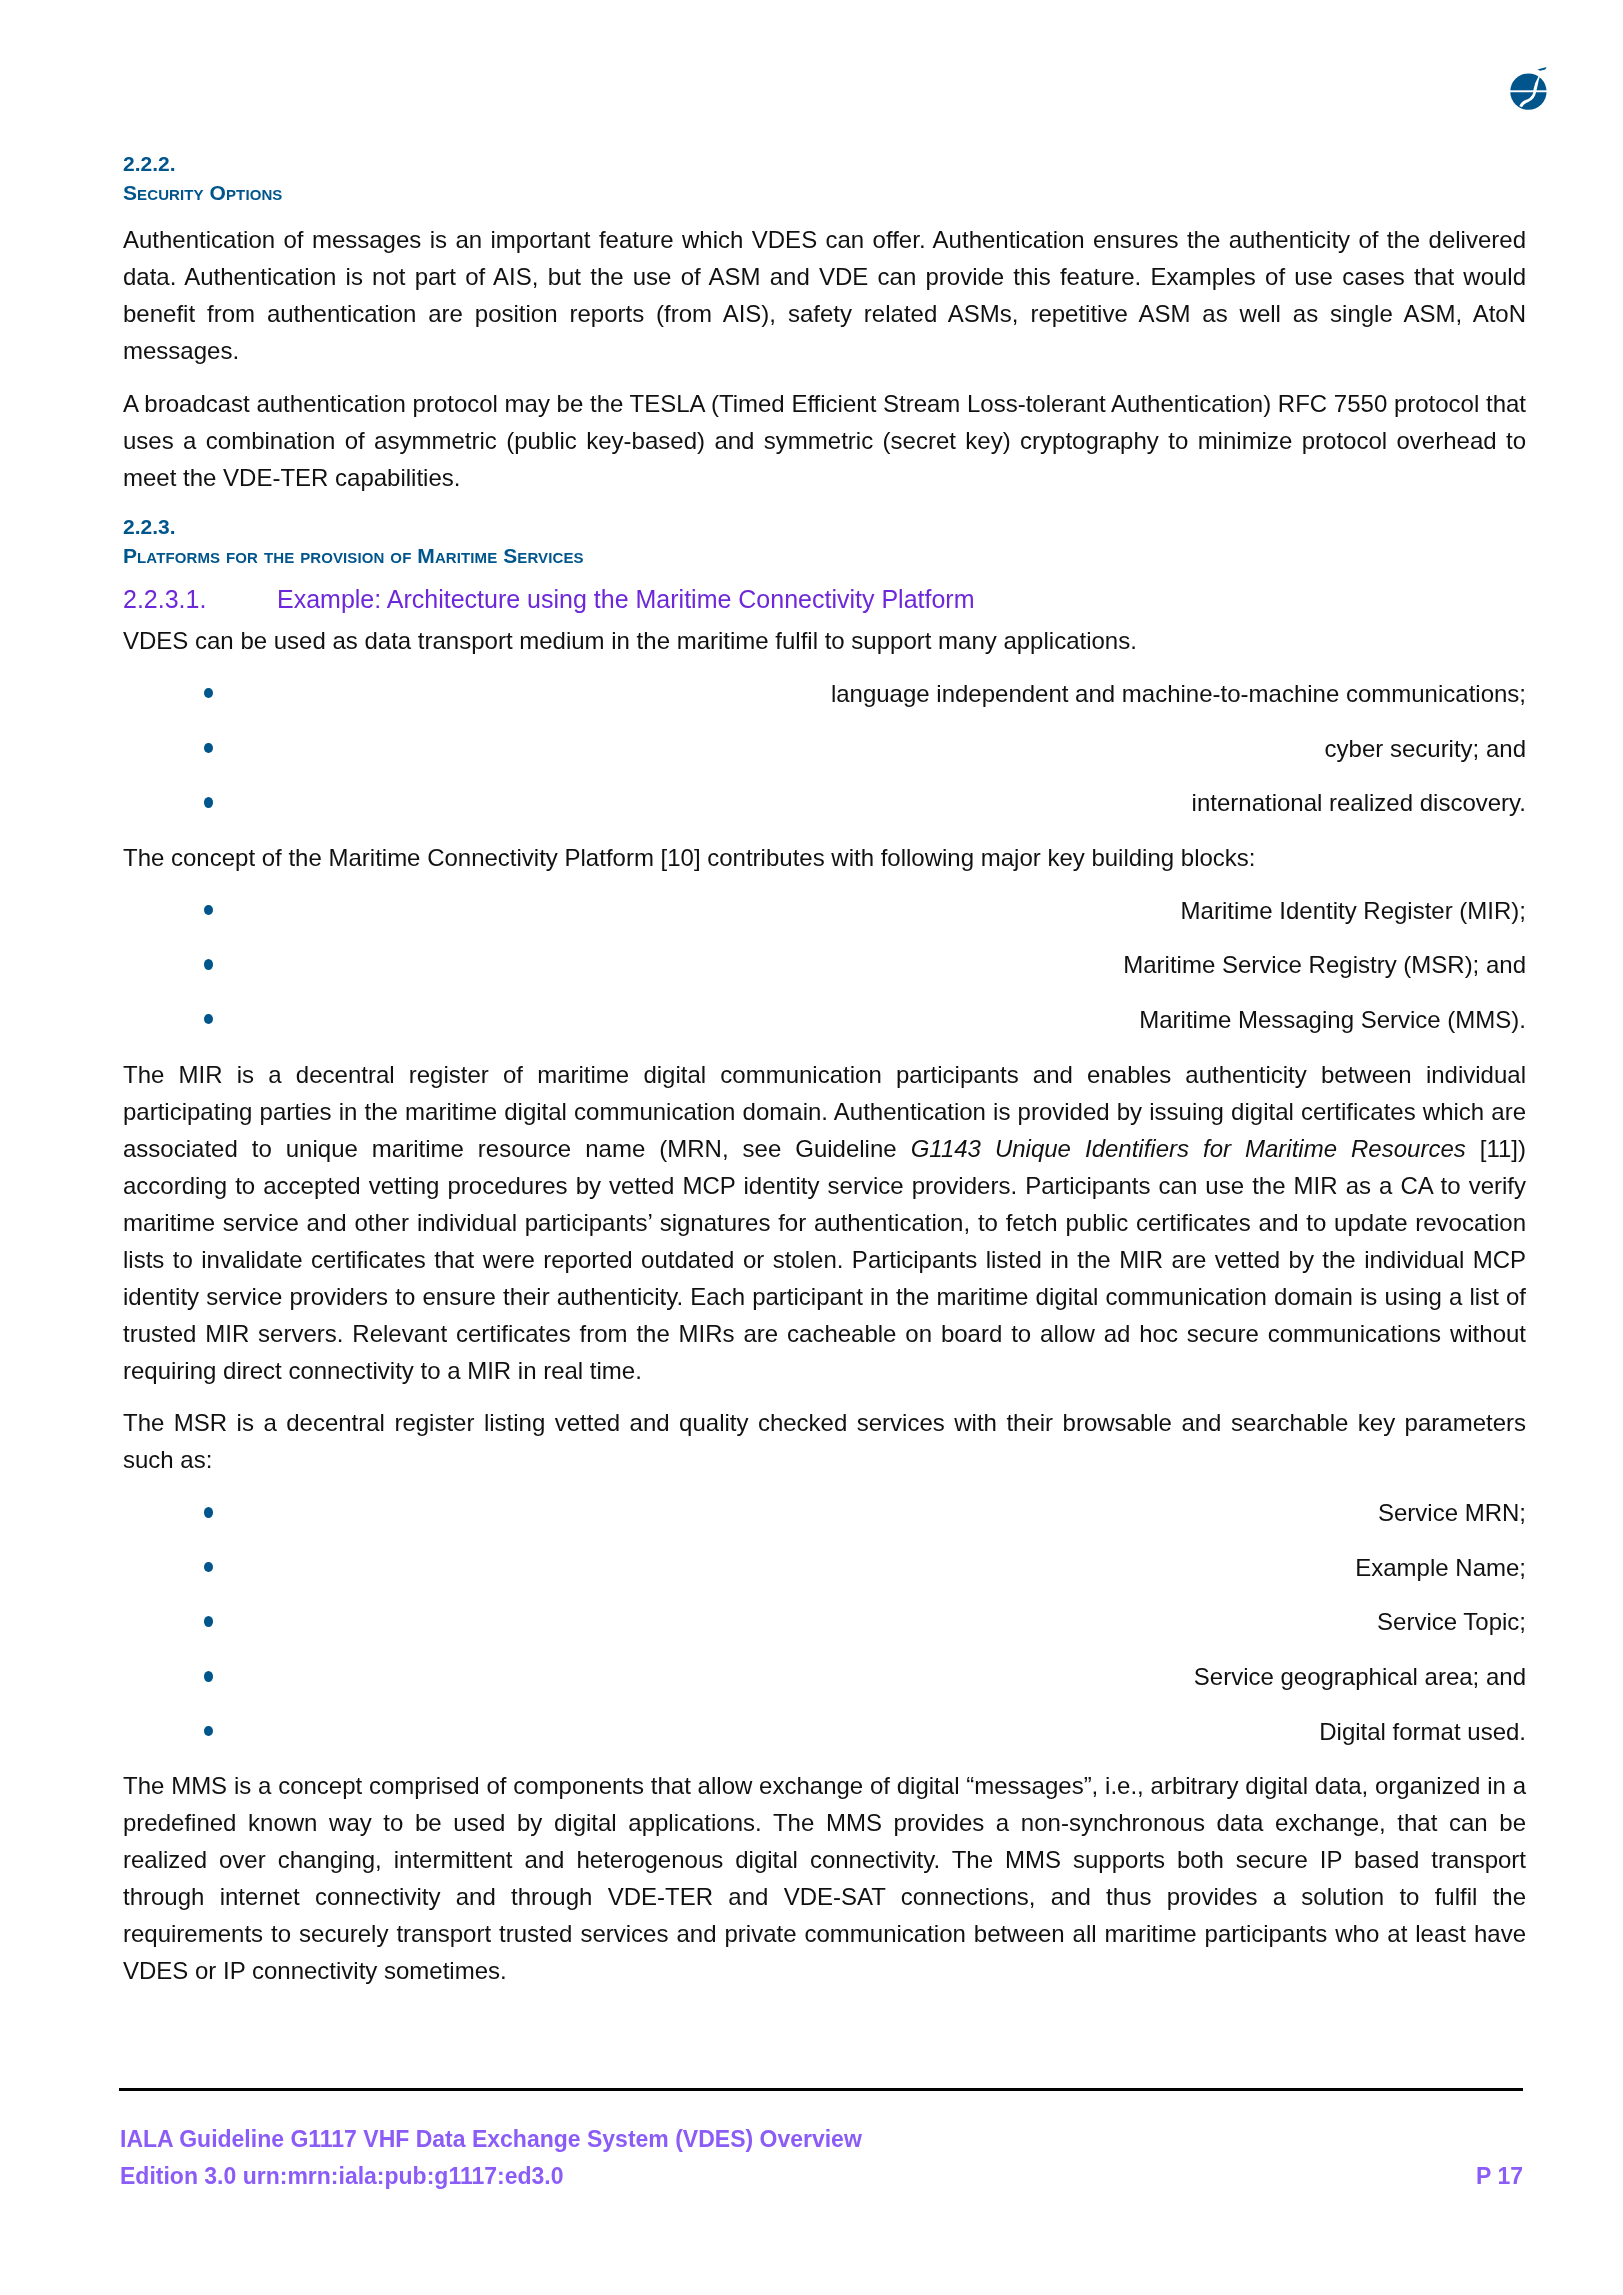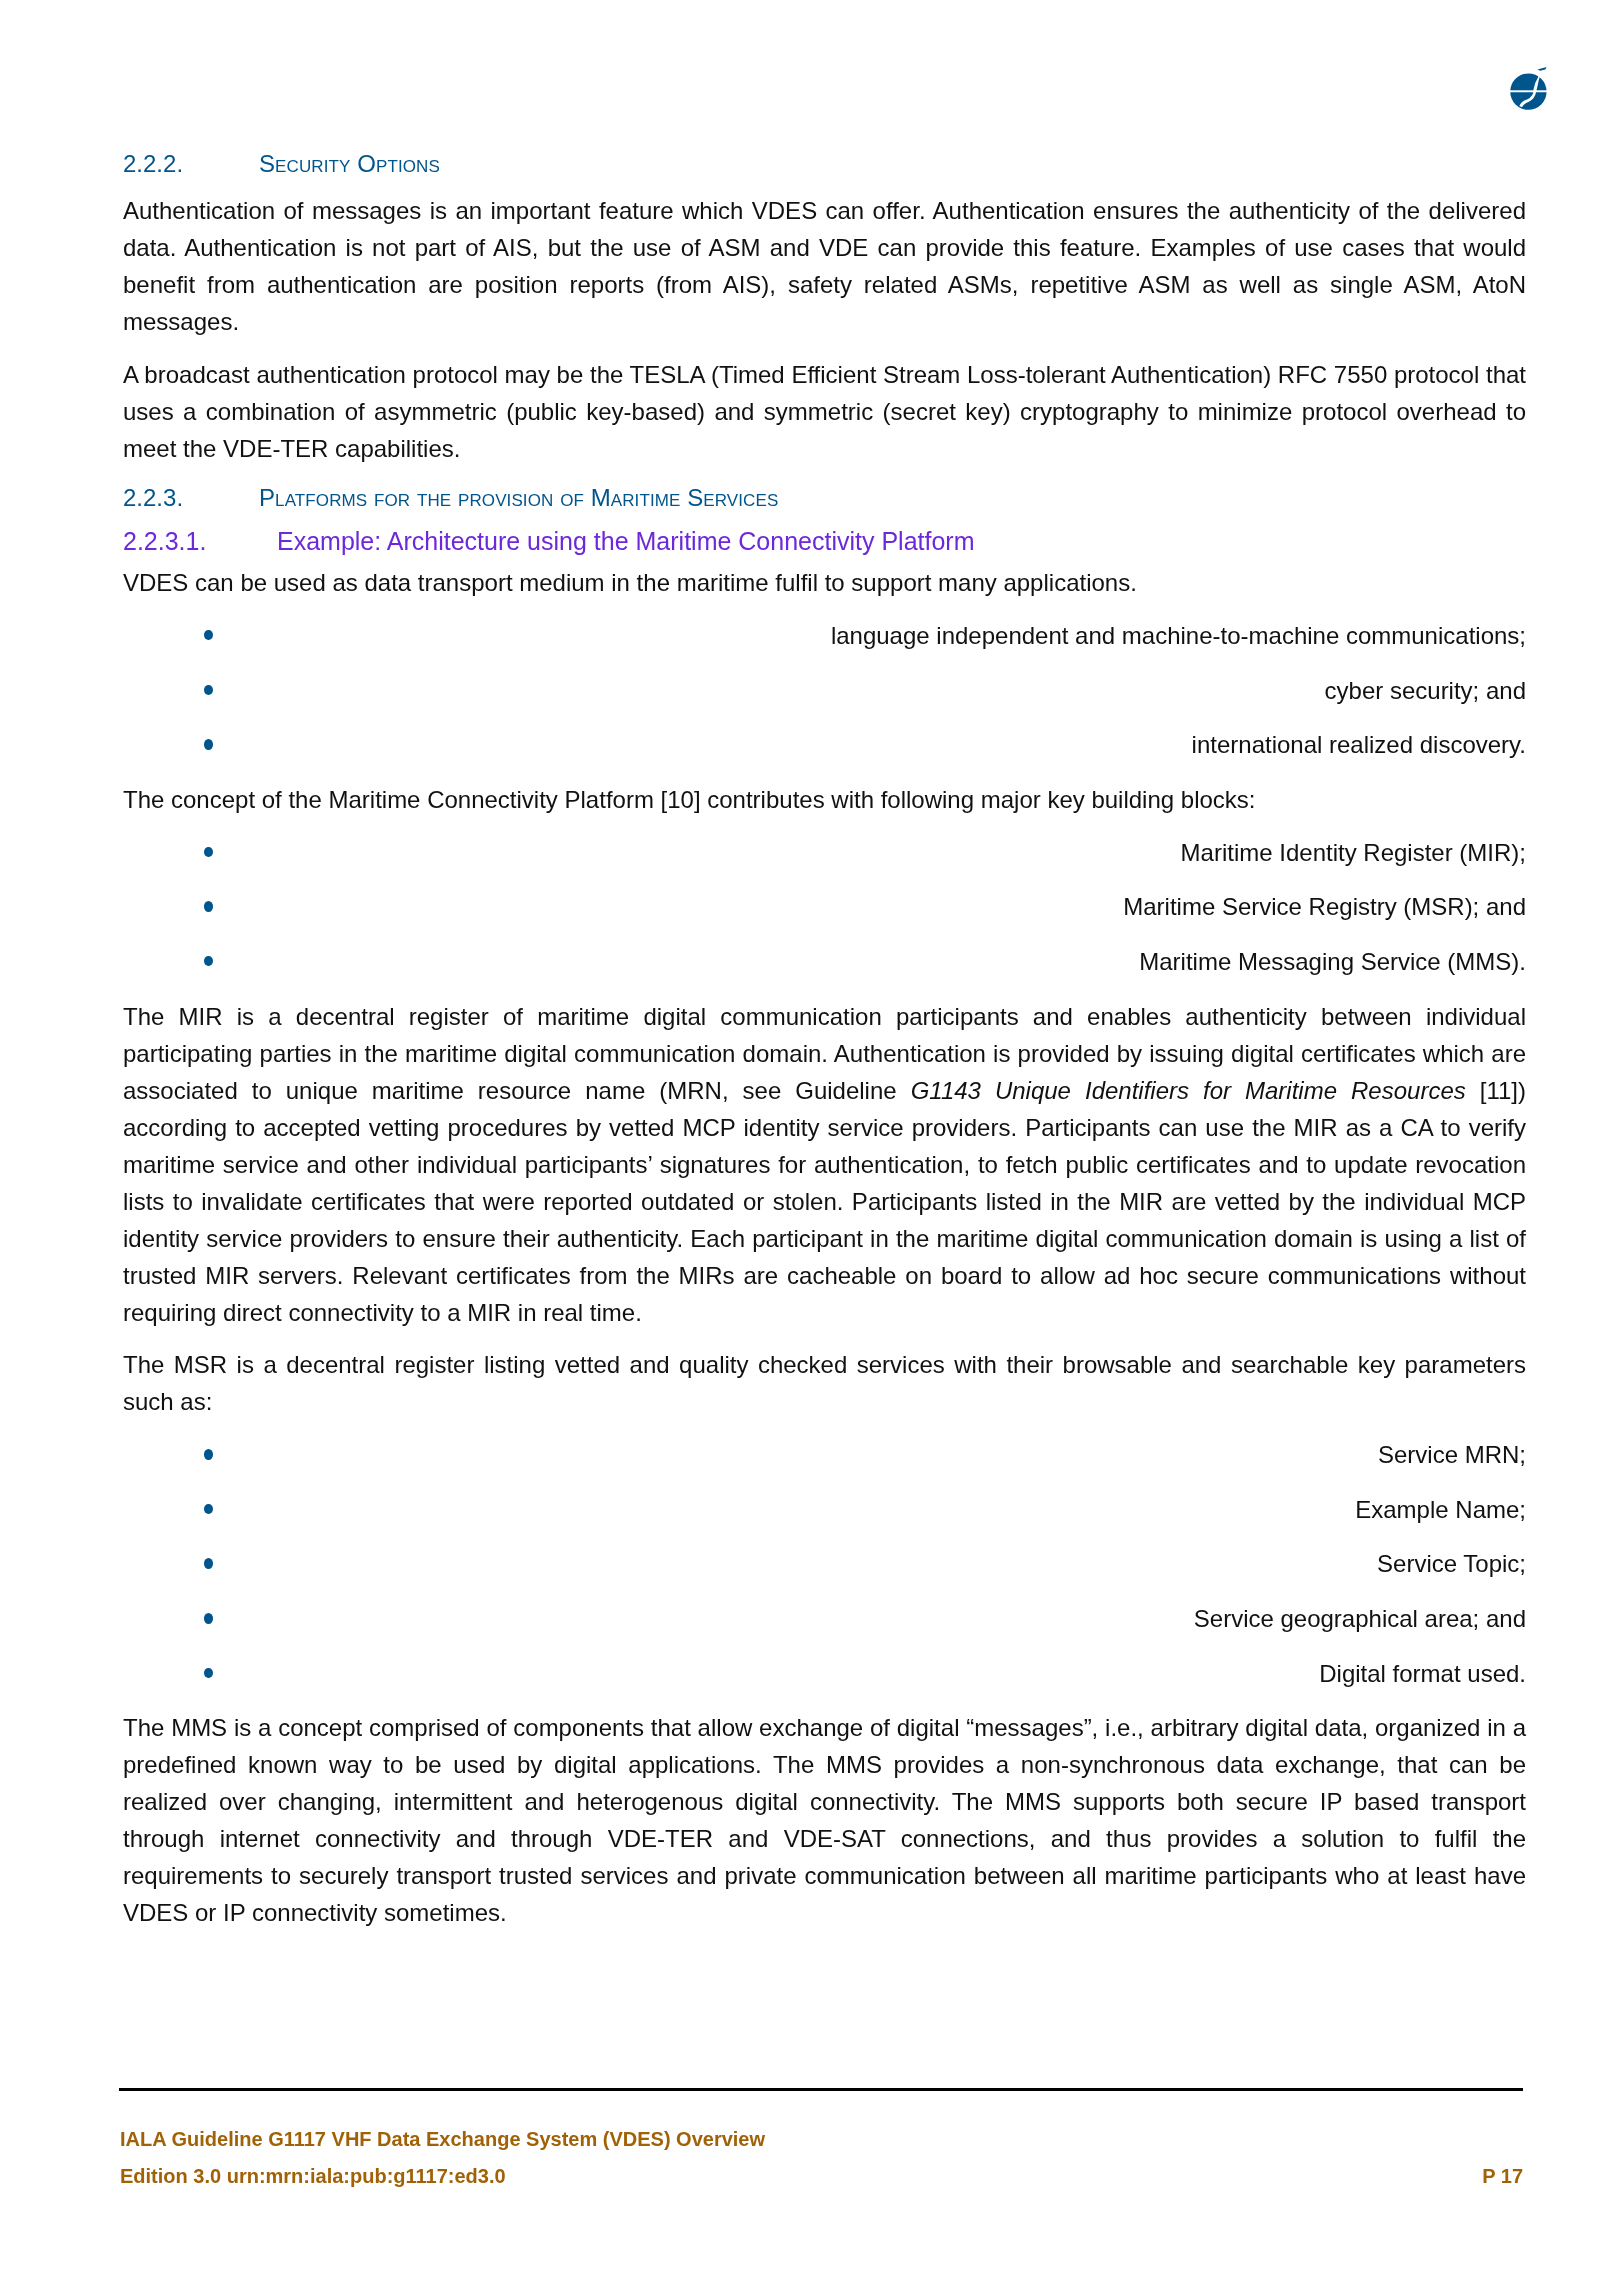--- a/index.html
+++ b/index.html
@@ -5,22 +5,22 @@
   html, body { margin: 0; padding: 0; background: #ffffff; }
   body {
     width: 1623px; height: 2295px; position: relative; overflow: hidden;
     font-family: "Liberation Sans", "DejaVu Sans", sans-serif;
     color: #111111;
   }
   .page { position: absolute; left: 0; top: 0; width: 1623px; height: 2295px; }
   .logo { position: absolute; left: 1505px; top: 63px; width: 52px; height: 52px; }
   .content { position: absolute; left: 123px; top: 149px; width: 1403px; }
   .h3 {
-    color: #00558C; font-weight: normal; font-size: 24px; line-height: 29px;
-    margin: 0 0 14.4px 0; display: flex;
+    color: #00558C; font-weight: bold; font-size: 21px; line-height: 29px;
+    margin: 0 0 14.4px 0; display: flex; flex-direction: column;
   }
   .h3 .num { width: 136px; flex: none; }
   .h3 .title { font-variant: small-caps; letter-spacing: 0.1px; }
   .h4 {
     color: #6d28d9; font-weight: normal; font-size: 25px; line-height: 30px;
     margin: 0 0 8px 0; display: flex;
   }
   .h4 .num { width: 154px; flex: none; }
   p {
     font-size: 24px; line-height: 37px; margin: 0 0 15.7px 0;
@@ -35,21 +35,21 @@
     position: absolute; left: 81px; top: 13px; width: 9.2px; height: 10.5px;
     border-radius: 50%; background: #00558C;
   }
   em { font-style: italic; }
   .footer-rule {
     position: absolute; left: 119px; top: 2088px; width: 1404px; height: 2.6px;
     background: #000000;
   }
   .footer {
     position: absolute; left: 120px; top: 2128px; width: 1403px;
-    color: #a16207; font-weight: bold; font-size: 20px;
+    color: #8b5cf6; font-weight: bold; font-size: 23px;
   }
   .footer .line { line-height: 22px; height: 37px; display: flex; justify-content: space-between; }
 </style>
 </head>
 <body>
 
 <div class="page">
 
   <div class="logo">
     <svg width="52" height="52" viewBox="0 0 80 80">

